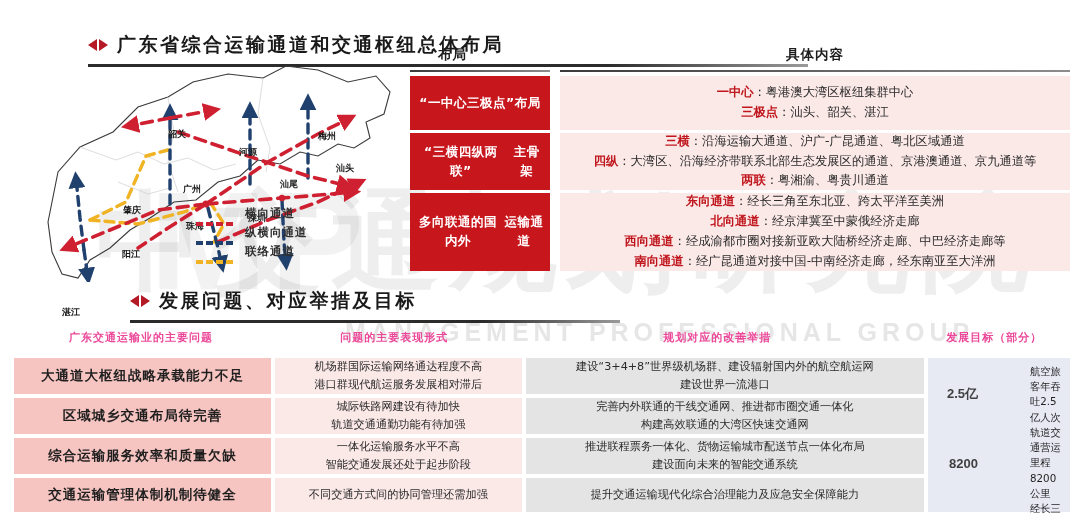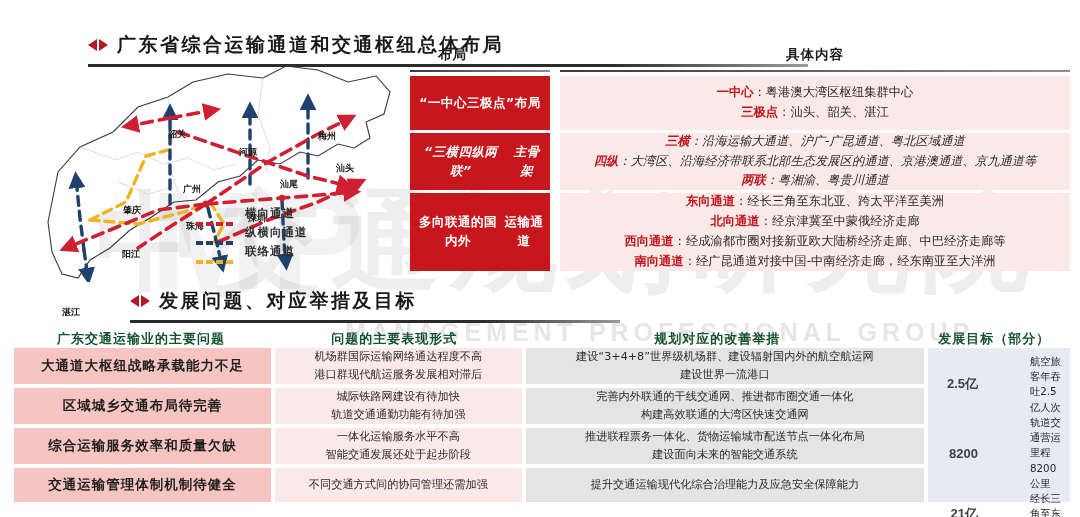--- a/index.html
+++ b/index.html
@@ -81,23 +81,23 @@
     display: flex; flex-direction: column; align-items: center;
     justify-content: center; padding: 5px 6px;
   }
   .ln { font-size: 12.3px; color: #2a2a2a; line-height: 1.62;
         font-family: "DejaVu Sans", sans-serif; white-space: nowrap; }
   .ln b { color: #c0161d; font-weight: 700; }
 
   
   .t2 { position: absolute; z-index: 3; }
   .t2-head {
-    display: flex; font-size: 13px; font-weight: 700; color: #14532d;
+    display: flex; font-size: 11px; font-weight: 700; color: #ec4899;
     font-family: "DejaVu Sans", sans-serif; letter-spacing: 1px;
-    margin-bottom: 0;
+    margin-bottom: 13px;
   }
   .t2-head > div { text-align: center; }
   .c1 { width: 258px; } .c2 { width: 248px; }
   .c3 { width: 400px; } .c4 { width: 154px; }
   .t2-row { display: flex; gap: 4px; margin-bottom: 4px; }
   .p-cell {
     width: 258px; background: #f6c5c2;
     display: flex; align-items: center; justify-content: center;
     font-size: 13.5px; font-weight: 700; color: #1f1f1f; letter-spacing: 1px;
     font-family: "DejaVu Sans", sans-serif;
@@ -248,21 +248,21 @@
         <span>“一中心三极点”</span>
           <br>
           <span>布局</span>
       </div>
       <div class="cell-pink">
         <div class="ln"><b>一中心</b><span>：粤港澳大湾区枢纽集群中心</span></div>
         <div class="ln"><b>三极点</b><span>：汕头、韶关、湛江</span></div>
       </div>
     </div>
 
-    <div class="t1-row" style="height:57px;font-style:italic;">
+    <div class="t1-row" style="height:57px;">
       <div class="cell-red">
         <span>“三横四纵两联”</span>
           <br>
           <span>主骨架</span>
       </div>
       <div class="cell-pink">
         <div class="ln"><b>三横</b><span>：沿海运输大通道、沪广-广昆通道、粤北区域通道</span></div>
         <div class="ln"><b>四纵</b><span>：大湾区、沿海经济带联系北部生态发展区的通道、京港澳通道、京九通道等</span></div>
         <div class="ln"><b>两联</b><span>：粤湘渝、粤贵川通道</span></div>
       </div>

